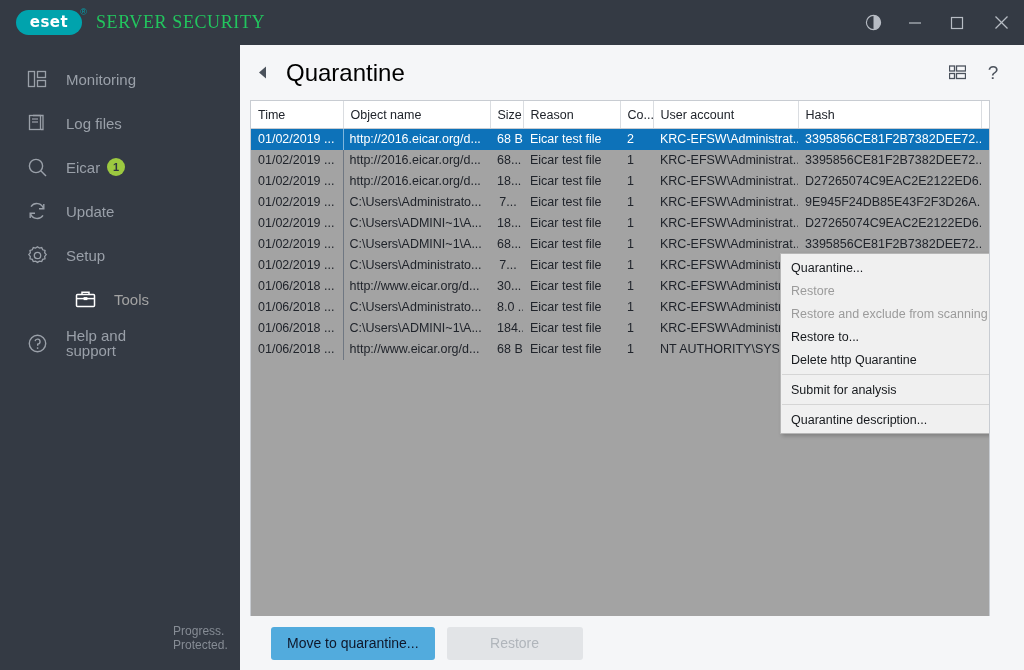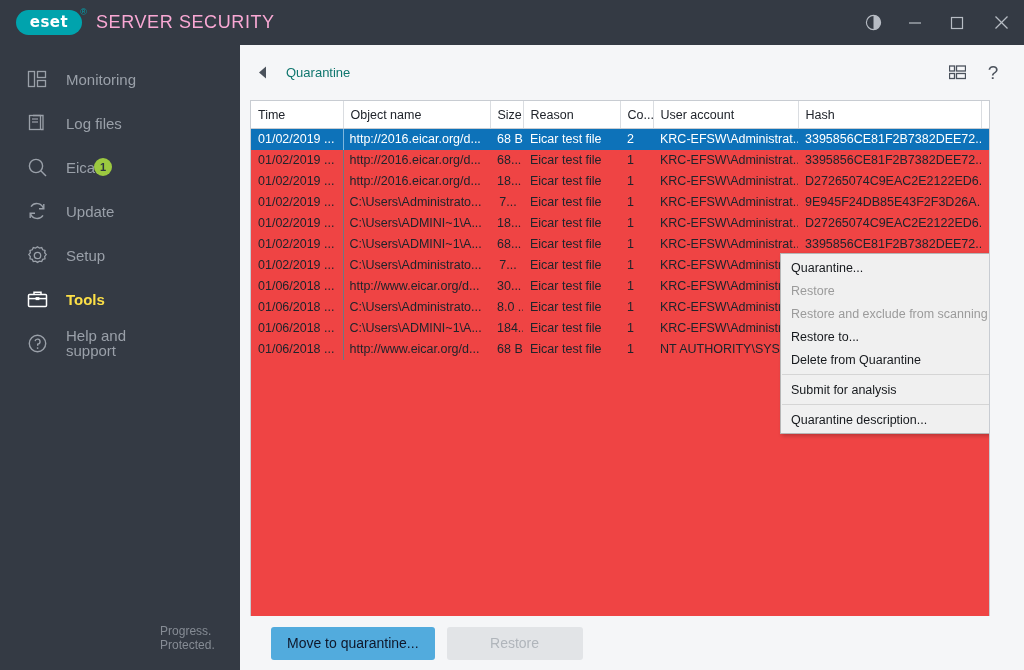--- a/index.html
+++ b/index.html
@@ -63,22 +63,22 @@
     top: -2px;
     right: -5px;
     font-size: 9px;
     color: #00a3ad;
     line-height: 1;
   }
   .product-name {
     margin-left: 14px;
     font-size: 18px;
     letter-spacing: 0.6px;
-    color: #f9a8d4;
-    font-family: Liberation Sans, sans-serif;
+    color: #22c55e;
+    font-family: Liberation Serif, serif;
   }
   .winctrls {
     display: flex;
     align-items: center;
     height: 45px;
   }
   .winbtn {
     width: 42px;
     height: 45px;
     display: flex;
@@ -120,21 +120,21 @@
   .nav-item .nicon {
     width: 26px;
     height: 26px;
     flex: 0 0 26px;
     margin-right: 16px;
     display: flex;
     align-items: center;
     justify-content: center;
     color: #9aa0a9;
   }
-  .nav-item.active { color: #fde047; font-weight: bold; }
+  .nav-item.active { color: #a3a3a3; font-weight: normal; margin-left: 48px; }
   .nav-item.active .nicon { color: #ffffff; }
   .nav-label { line-height: 1; }
   .badge {
     position: absolute;
     right: 24px;
     width: 18px;
     height: 18px;
     border-radius: 50%;
     background: #9cc940;
     color: #2d3540;
@@ -170,22 +170,22 @@
   .back-arrow {
     width: 26px;
     height: 26px;
     display: flex;
     align-items: center;
     justify-content: center;
     color: #4b525c;
     font-size: 13px;
   }
   .page-title {
-    font-size: 13px;
-    color: #0f766e;
+    font-size: 24px;
+    color: #000000;
     margin-left: 10px;
     line-height: 1;
   }
   .header-actions {
     margin-left: auto;
     display: flex;
     align-items: center;
     gap: 14px;
     padding-right: 6px;
   }
@@ -201,21 +201,21 @@
     font-size: 19px;
     color: #4b525c;
     line-height: 1;
   }
 
   
   .table-wrap {
     margin: 0 34px 0 10px;
     flex: 1 1 auto;
     min-height: 0;
-    background: #ef4444;
+    background: #a3a3a3;
     border: 1px solid #c8ccd2;
     border-bottom: none;
     position: relative;
     overflow: hidden;
   }
   table.qtable {
     width: 100%;
     border-collapse: collapse;
     table-layout: fixed;
     font-size: 12.5px;
@@ -606,21 +606,21 @@
             <div class="ctxitem disabled">
               <span>Restore</span>
             </div>
             <div class="ctxitem disabled">
               <span>Restore and exclude from scanning</span>
             </div>
             <div class="ctxitem">
               <span>Restore to...</span>
             </div>
             <div class="ctxitem">
-              <span>Delete from Quarantine</span>
+              <span>Delete http Quarantine</span>
             </div>
             <div class="ctxsep"></div>
             <div class="ctxitem">
               <span>Submit for analysis</span>
             </div>
             <div class="ctxsep"></div>
             <div class="ctxitem">
               <span>Quarantine description...</span>
             </div>
           </div>

